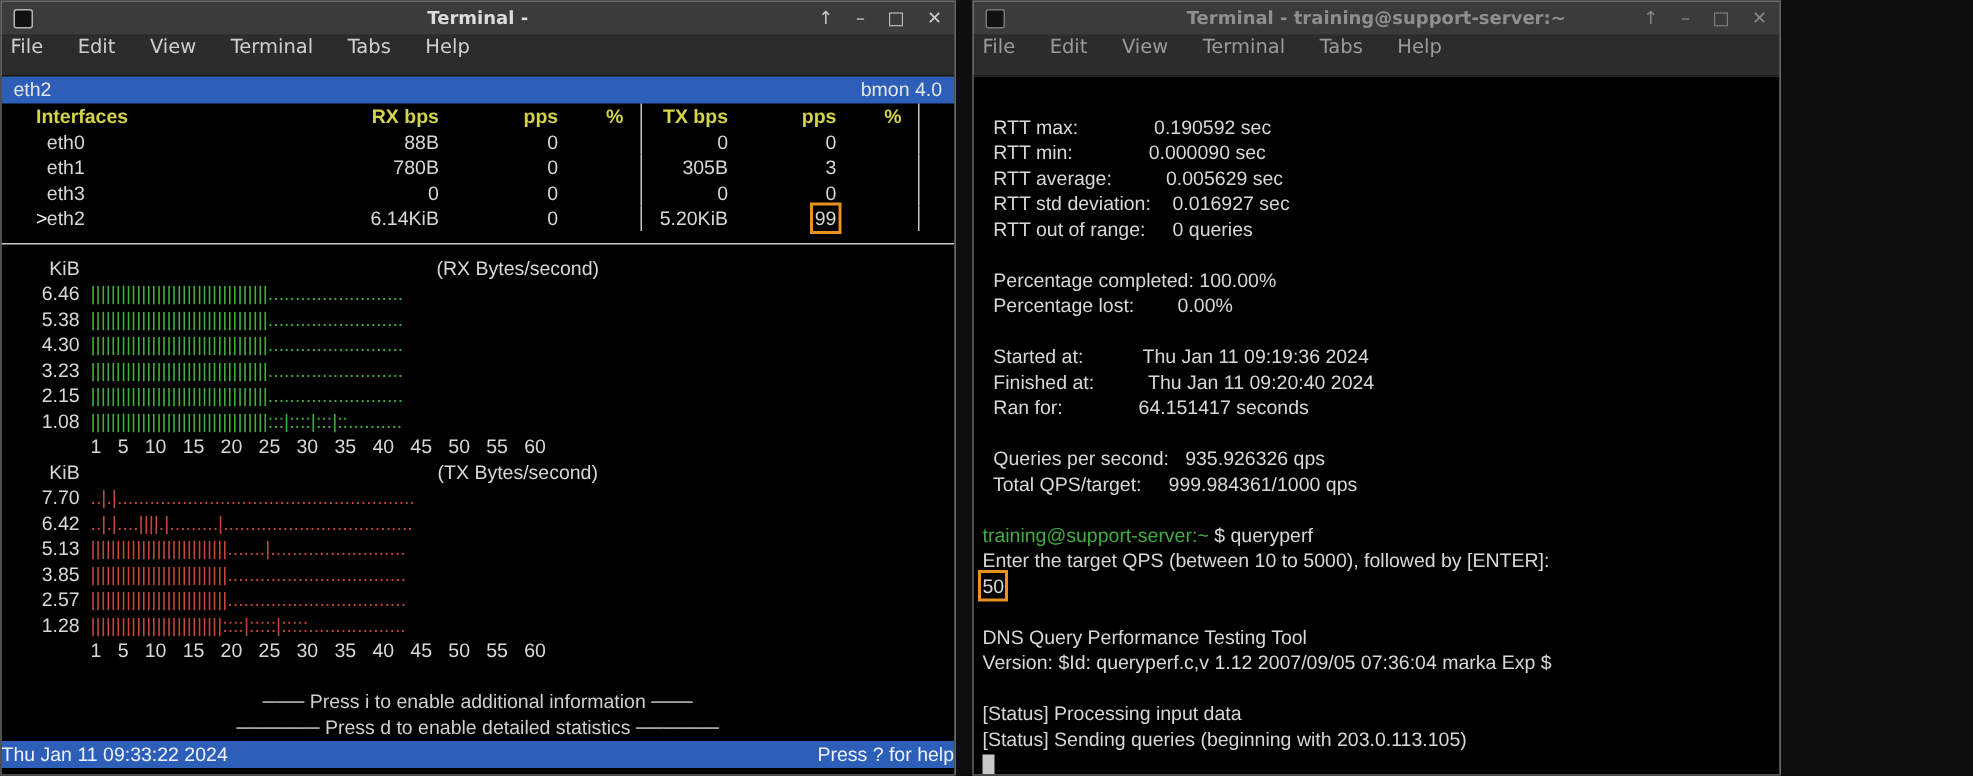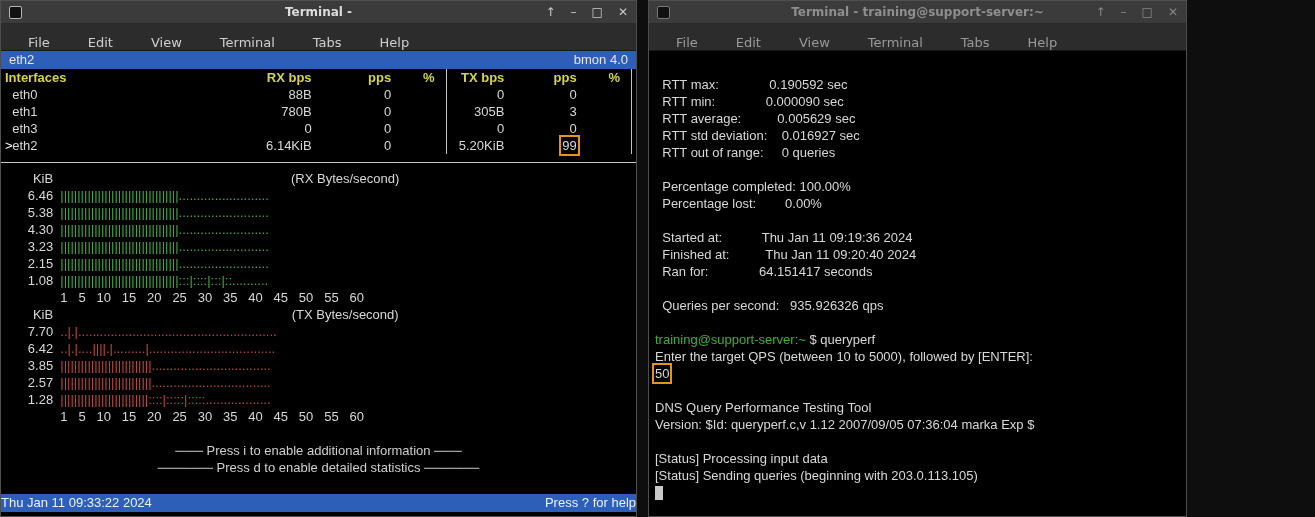--- a/index.html
+++ b/index.html
@@ -9,27 +9,27 @@
   #left-window{width:637px;margin-right:11px}
   #right-window{width:539px}
   .titlebar{flex:0 0 22px;background:#3b3b3b;position:relative;display:flex;align-items:center;padding:0 8px;border-bottom:1px solid #2a2a2a}
   .titlebar .title{position:absolute;left:50%;transform:translateX(-50%);font-size:12px;font-weight:bold;color:#dcdcdc;white-space:nowrap}
   #right-window .titlebar .title{color:#8f8f8f}
   .app-icon{width:13px;height:13px;background:#111;border:1px solid #b5b5b5;border-radius:2px}
   #right-window .app-icon{border-color:#777}
   .controls{margin-left:auto;display:flex;gap:15px;color:#c9c9c9;font-size:12px}
   #right-window .controls{color:#878787}
   .ctrl{display:inline-block;line-height:22px}
-  .menubar{flex:0 0 27px;background:#2c2c2c;display:flex;align-items:flex-end;gap:38px;padding:0 27px;border-bottom:1px solid #181818}
+  .menubar{flex:0 0 27px;background:#2c2c2c;display:flex;align-items:flex-start;gap:23px;padding:0 6px;border-bottom:1px solid #181818}
   .menu-item{font-size:13px;color:#cfcfcf}
   #right-window .menu-item{color:#9a9a9a}
   .term{flex:1;background:#000;font-family:Liberation Sans, sans-serif;font-size:13px;line-height:17px;color:#d8d8d8;overflow:hidden;display:flex;flex-direction:column;padding-bottom:4px}
   
   .bmon-topbar{flex:0 0 18px;background:#2d5fb8;color:#e6e6e6;display:flex;justify-content:space-between;padding:0 8px;line-height:18px}
-  .brow{display:flex;padding:0 4px;height:17px}
+  .brow{display:flex;padding:0 23px;height:17px}
   #bmon-header{color:#d4d44a;font-weight:bold}
   .marker{width:1ch;color:#ffffff}
   .col-name{flex:1;text-align:left}
   .col-rxbps{width:9ch;text-align:right}
   .col-rxpps{width:11ch;text-align:right}
   .col-rxpct{width:6ch;text-align:right}
   .col-txbps{width:8ch;text-align:right}
   .col-txpps{width:10ch;text-align:right}
   .col-txpct{width:6ch;text-align:right}
   .vsep{width:8px;border-right:1px solid #c4c4c4;align-self:stretch;margin-left:4px}
@@ -148,20 +148,21 @@
         <div class="grow"><span class="glabel">4.30</span><span class="gbars c-rx">|||||||||||||||||||||||||||||||||||.........................</span></div>
         <div class="grow"><span class="glabel">3.23</span><span class="gbars c-rx">|||||||||||||||||||||||||||||||||||.........................</span></div>
         <div class="grow"><span class="glabel">2.15</span><span class="gbars c-rx">|||||||||||||||||||||||||||||||||||.........................</span></div>
         <div class="grow"><span class="glabel">1.08</span><span class="gbars c-rx">|||||||||||||||||||||||||||||||||||:::|::::|:::|::..........</span></div>
         <div class="grow"><span class="glabel"></span><span class="gbars gaxis">1   5   10   15   20   25   30   35   40   45   50   55   60</span></div>
       </div>
     <div class="graph" id="tx-graph">
         <div class="grow"><span class="glabel">KiB</span><span class="gtitle">(TX Bytes/second)</span></div>
         <div class="grow"><span class="glabel">7.70</span><span class="gbars c-tx">..|.|.......................................................</span></div>
         <div class="grow"><span class="glabel">6.42</span><span class="gbars c-tx">..|.|....||||.|.........|...................................</span></div>
+        <div class="grow"><span class="glabel">5.13</span><span class="gbars c-tx">|||||||||||||||||||||||||||.......|.........................</span></div>
         <div class="grow"><span class="glabel">3.85</span><span class="gbars c-tx">|||||||||||||||||||||||||||.................................</span></div>
         <div class="grow"><span class="glabel">2.57</span><span class="gbars c-tx">|||||||||||||||||||||||||||.................................</span></div>
         <div class="grow"><span class="glabel">1.28</span><span class="gbars c-tx">||||||||||||||||||||||||||::::|:::::|:::::..................</span></div>
         <div class="grow"><span class="glabel"></span><span class="gbars gaxis">1   5   10   15   20   25   30   35   40   45   50   55   60</span></div>
       </div>
     <div class="spacer17"></div>
     <div class="bmon-footer">─── Press i to enable additional information ───</div>
     <div class="bmon-footer">────── Press d to enable detailed statistics ──────</div>
     <div class="statusbar">
       <span>Thu Jan 11 09:33:22 2024</span>
@@ -199,20 +200,21 @@
         <div class="tline"><span>  RTT out of range:     0 queries</span></div>
         <div class="tline">&nbsp;</div>
         <div class="tline"><span>  Percentage completed: 100.00%</span></div>
         <div class="tline"><span>  Percentage lost:        0.00%</span></div>
         <div class="tline">&nbsp;</div>
         <div class="tline"><span>  Started at:           Thu Jan 11 09:19:36 2024</span></div>
         <div class="tline"><span>  Finished at:          Thu Jan 11 09:20:40 2024</span></div>
         <div class="tline"><span>  Ran for:              64.151417 seconds</span></div>
         <div class="tline">&nbsp;</div>
         <div class="tline"><span>  Queries per second:   935.926326 qps</span></div>
+        <div class="tline"><span>  Total QPS/target:     999.984361/1000 qps</span></div>
         <div class="tline">&nbsp;</div>
         <div class="tline"><span class="c-green ">training@support-server:~</span><span> $ queryperf</span></div>
         <div class="tline"><span>Enter the target QPS (between 10 to 5000), followed by [ENTER]:</span></div>
         <div class="tline"><span class="obox">50</span></div>
         <div class="tline">&nbsp;</div>
         <div class="tline"><span>DNS Query Performance Testing Tool</span></div>
         <div class="tline"><span>Version: $Id: queryperf.c,v 1.12 2007/09/05 07:36:04 marka Exp $</span></div>
         <div class="tline">&nbsp;</div>
         <div class="tline"><span>[Status] Processing input data</span></div>
         <div class="tline"><span>[Status] Sending queries (beginning with 203.0.113.105)</span></div>

